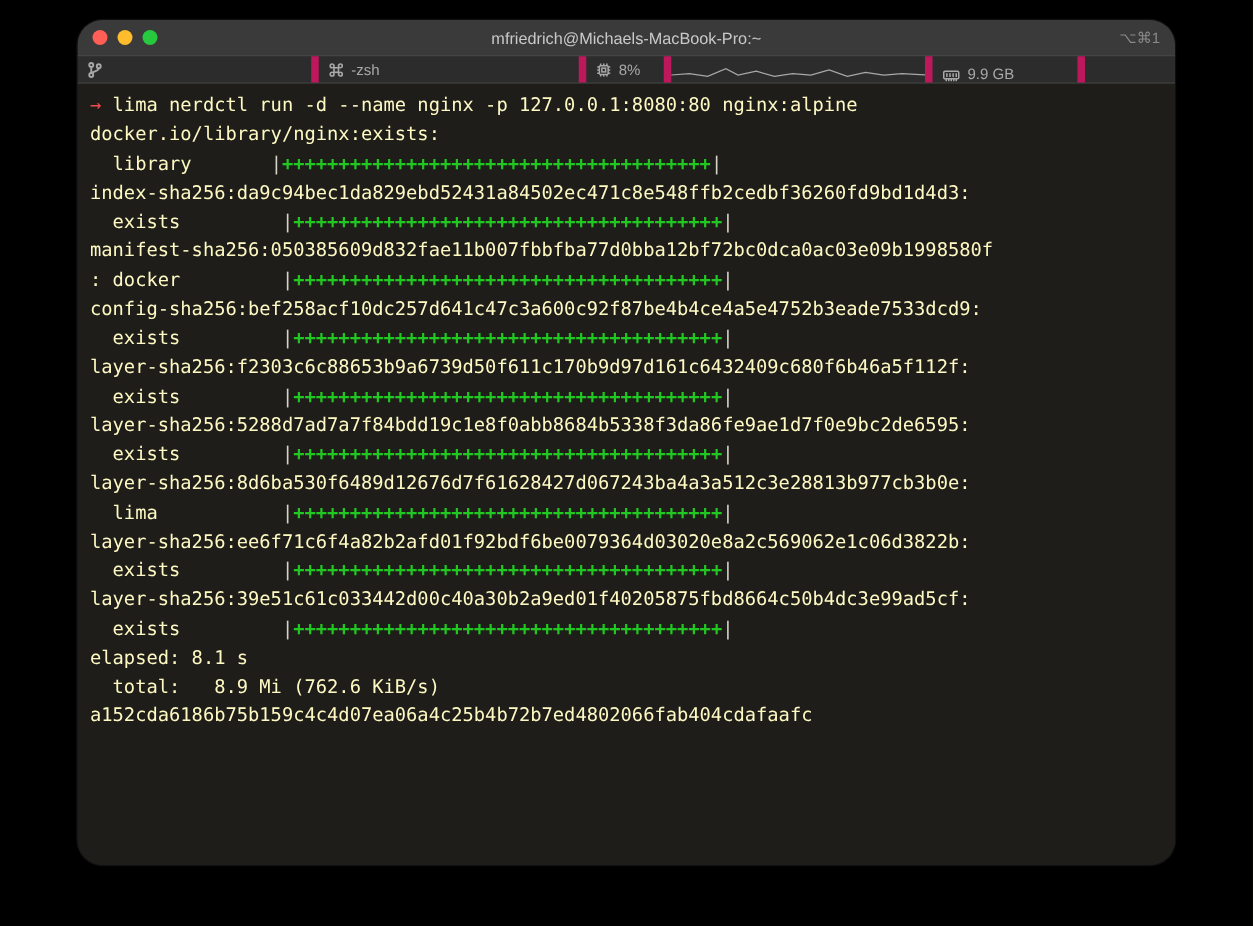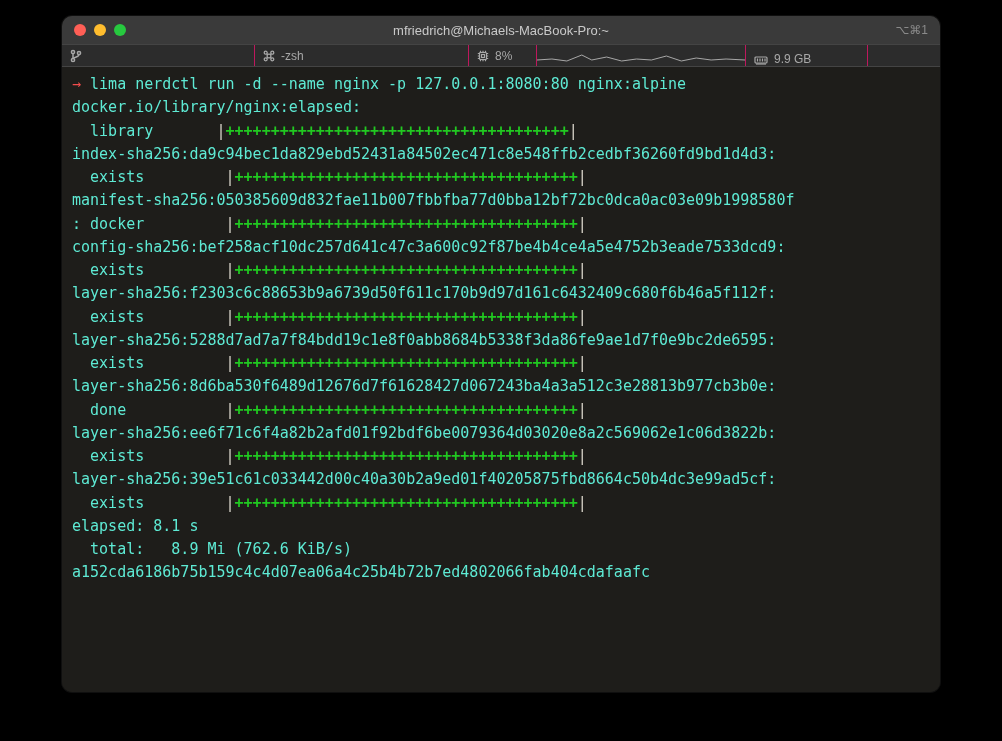--- a/index.html
+++ b/index.html
@@ -11,21 +11,21 @@
     font-family: -apple-system, BlinkMacSystemFont, "Helvetica Neue", Arial, sans-serif;
     overflow: hidden;
   }
   .window {
     position: absolute;
     left: 62px;
     top: 16px;
     width: 878px;
     height: 676px;
     background: #1e1d1a;
-    border-radius: 10px;
+    border-radius: 20px;
     box-shadow: 0 0 0 1px rgba(255,255,255,0.06), 0 20px 60px rgba(0,0,0,0.8);
     display: flex;
     flex-direction: column;
     overflow: hidden;
   }
   .titlebar {
     height: 28px;
     background: #3a3a3a;
     display: flex;
     align-items: center;
@@ -68,21 +68,21 @@
     display: flex;
     align-items: stretch;
     font-size: 12px;
     color: #a8a8a8;
     flex-shrink: 0;
   }
   .sb-cell {
     display: flex;
     align-items: center;
     padding: 0 8px;
-    border-right: 1px solid #be185d;
+    border-right: 6px solid #be185d;
     gap: 6px;
     box-sizing: border-box;
   }
   .sb-cell.branch { width: 193px; }
   .sb-cell.shell  { width: 214px; }
   .sb-cell.cpu    { width: 68px; justify-content: flex-start; }
   .sb-cell.graph  { width: 209px; padding: 0; }
   .sb-cell.mem    { width: 122px; align-items: flex-end; }
   .sb-cell.last   { flex: 1; border-right: none; }
   .sb-icon {
@@ -101,21 +101,21 @@
     padding: 6px 10px 10px 10px;
     font-family: "Menlo", "Monaco", "Consolas", monospace;
     font-size: 15px;
     line-height: 1.55;
     color: #d6d3c8;
     white-space: pre;
     letter-spacing: 0px;
     overflow: hidden;
   }
   .arrow { color: #f14c4c; }
-  .cmd   { color: #5eead4; }
+  .cmd   { color: #fef9c3; }
   .bar   { color: #21c821; font-weight: bold; }
   .delim { color: #d6d3c8; }
 </style>
 </head>
 <body>
 
 <div class="window">
 
   <div class="titlebar">
     <div class="traffic">
@@ -173,34 +173,34 @@
           <path d="M3 7V9 M5 7V9 M7 7V9 M9 7V9 M11 7V9"></path>
           <path d="M3.5 2.5V5.5 M6 2.5V5.5 M8.5 2.5V5.5 M11 2.5V5.5"></path>
         </svg>
       </span>
       <span>9.9 GB</span>
     </div>
     <div class="sb-cell last"></div>
   </div>
 
   <div class="terminal" id="terminal"><span class="arrow">→</span> <span class="cmd">lima nerdctl run -d --name nginx -p 127.0.0.1:8080:80 nginx:alpine</span>
-<span class="cmd">docker.io/library/nginx:elapsed:</span>
+<span class="cmd">docker.io/library/nginx:exists:</span>
 <span class="cmd">  library       </span><span class="delim">|</span><span class="bar">++++++++++++++++++++++++++++++++++++++</span><span class="delim">|</span>
 <span class="cmd">index-sha256:da9c94bec1da829ebd52431a84502ec471c8e548ffb2cedbf36260fd9bd1d4d3:</span>
 <span class="cmd">  exists         </span><span class="delim">|</span><span class="bar">++++++++++++++++++++++++++++++++++++++</span><span class="delim">|</span>
 <span class="cmd">manifest-sha256:050385609d832fae11b007fbbfba77d0bba12bf72bc0dca0ac03e09b1998580f</span>
 <span class="cmd">: docker         </span><span class="delim">|</span><span class="bar">++++++++++++++++++++++++++++++++++++++</span><span class="delim">|</span>
 <span class="cmd">config-sha256:bef258acf10dc257d641c47c3a600c92f87be4b4ce4a5e4752b3eade7533dcd9:</span>
 <span class="cmd">  exists         </span><span class="delim">|</span><span class="bar">++++++++++++++++++++++++++++++++++++++</span><span class="delim">|</span>
 <span class="cmd">layer-sha256:f2303c6c88653b9a6739d50f611c170b9d97d161c6432409c680f6b46a5f112f:</span>
 <span class="cmd">  exists         </span><span class="delim">|</span><span class="bar">++++++++++++++++++++++++++++++++++++++</span><span class="delim">|</span>
 <span class="cmd">layer-sha256:5288d7ad7a7f84bdd19c1e8f0abb8684b5338f3da86fe9ae1d7f0e9bc2de6595:</span>
 <span class="cmd">  exists         </span><span class="delim">|</span><span class="bar">++++++++++++++++++++++++++++++++++++++</span><span class="delim">|</span>
 <span class="cmd">layer-sha256:8d6ba530f6489d12676d7f61628427d067243ba4a3a512c3e28813b977cb3b0e:</span>
-<span class="cmd">  done           </span><span class="delim">|</span><span class="bar">++++++++++++++++++++++++++++++++++++++</span><span class="delim">|</span>
+<span class="cmd">  lima           </span><span class="delim">|</span><span class="bar">++++++++++++++++++++++++++++++++++++++</span><span class="delim">|</span>
 <span class="cmd">layer-sha256:ee6f71c6f4a82b2afd01f92bdf6be0079364d03020e8a2c569062e1c06d3822b:</span>
 <span class="cmd">  exists         </span><span class="delim">|</span><span class="bar">++++++++++++++++++++++++++++++++++++++</span><span class="delim">|</span>
 <span class="cmd">layer-sha256:39e51c61c033442d00c40a30b2a9ed01f40205875fbd8664c50b4dc3e99ad5cf:</span>
 <span class="cmd">  exists         </span><span class="delim">|</span><span class="bar">++++++++++++++++++++++++++++++++++++++</span><span class="delim">|</span>
 <span class="cmd">elapsed: 8.1 s</span>
 <span class="cmd">  total:   8.9 Mi (762.6 KiB/s)</span>
 <span class="cmd">a152cda6186b75b159c4c4d07ea06a4c25b4b72b7ed4802066fab404cdafaafc</span>
 </div>
 
 </div>

